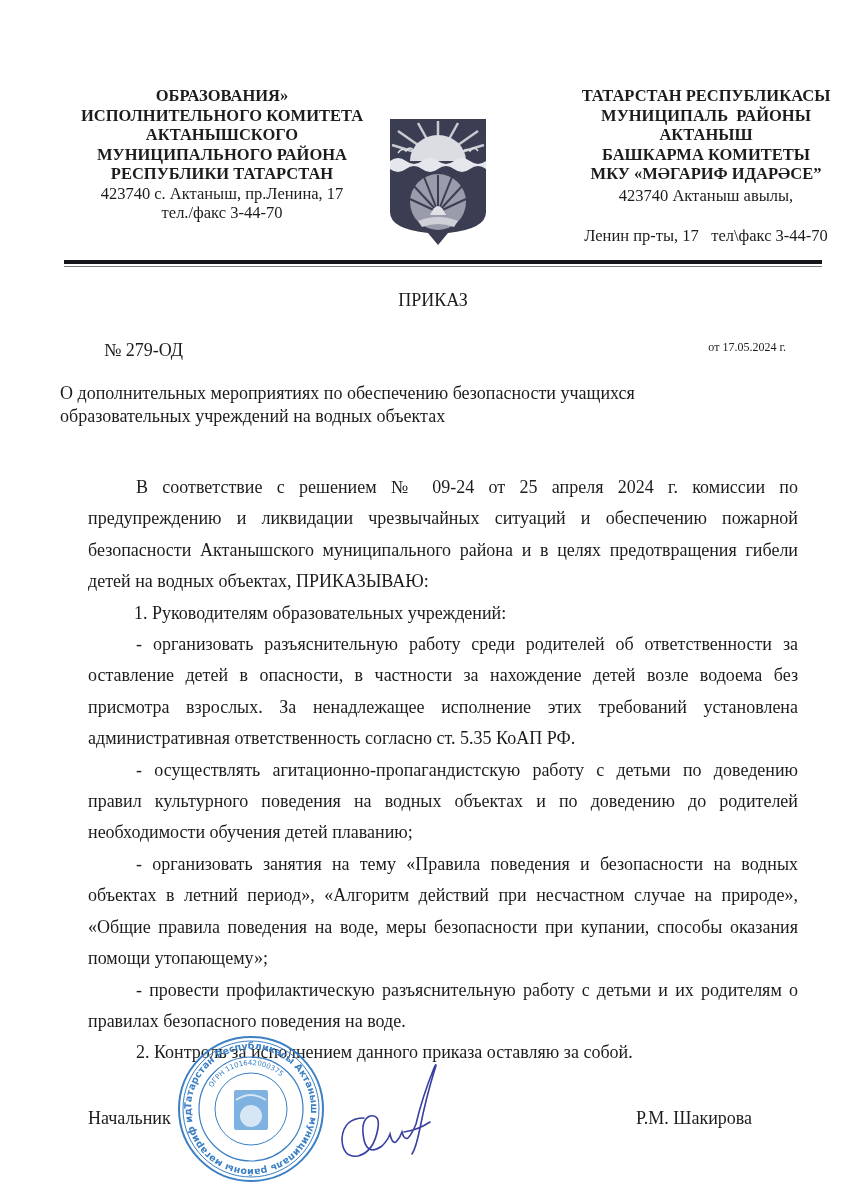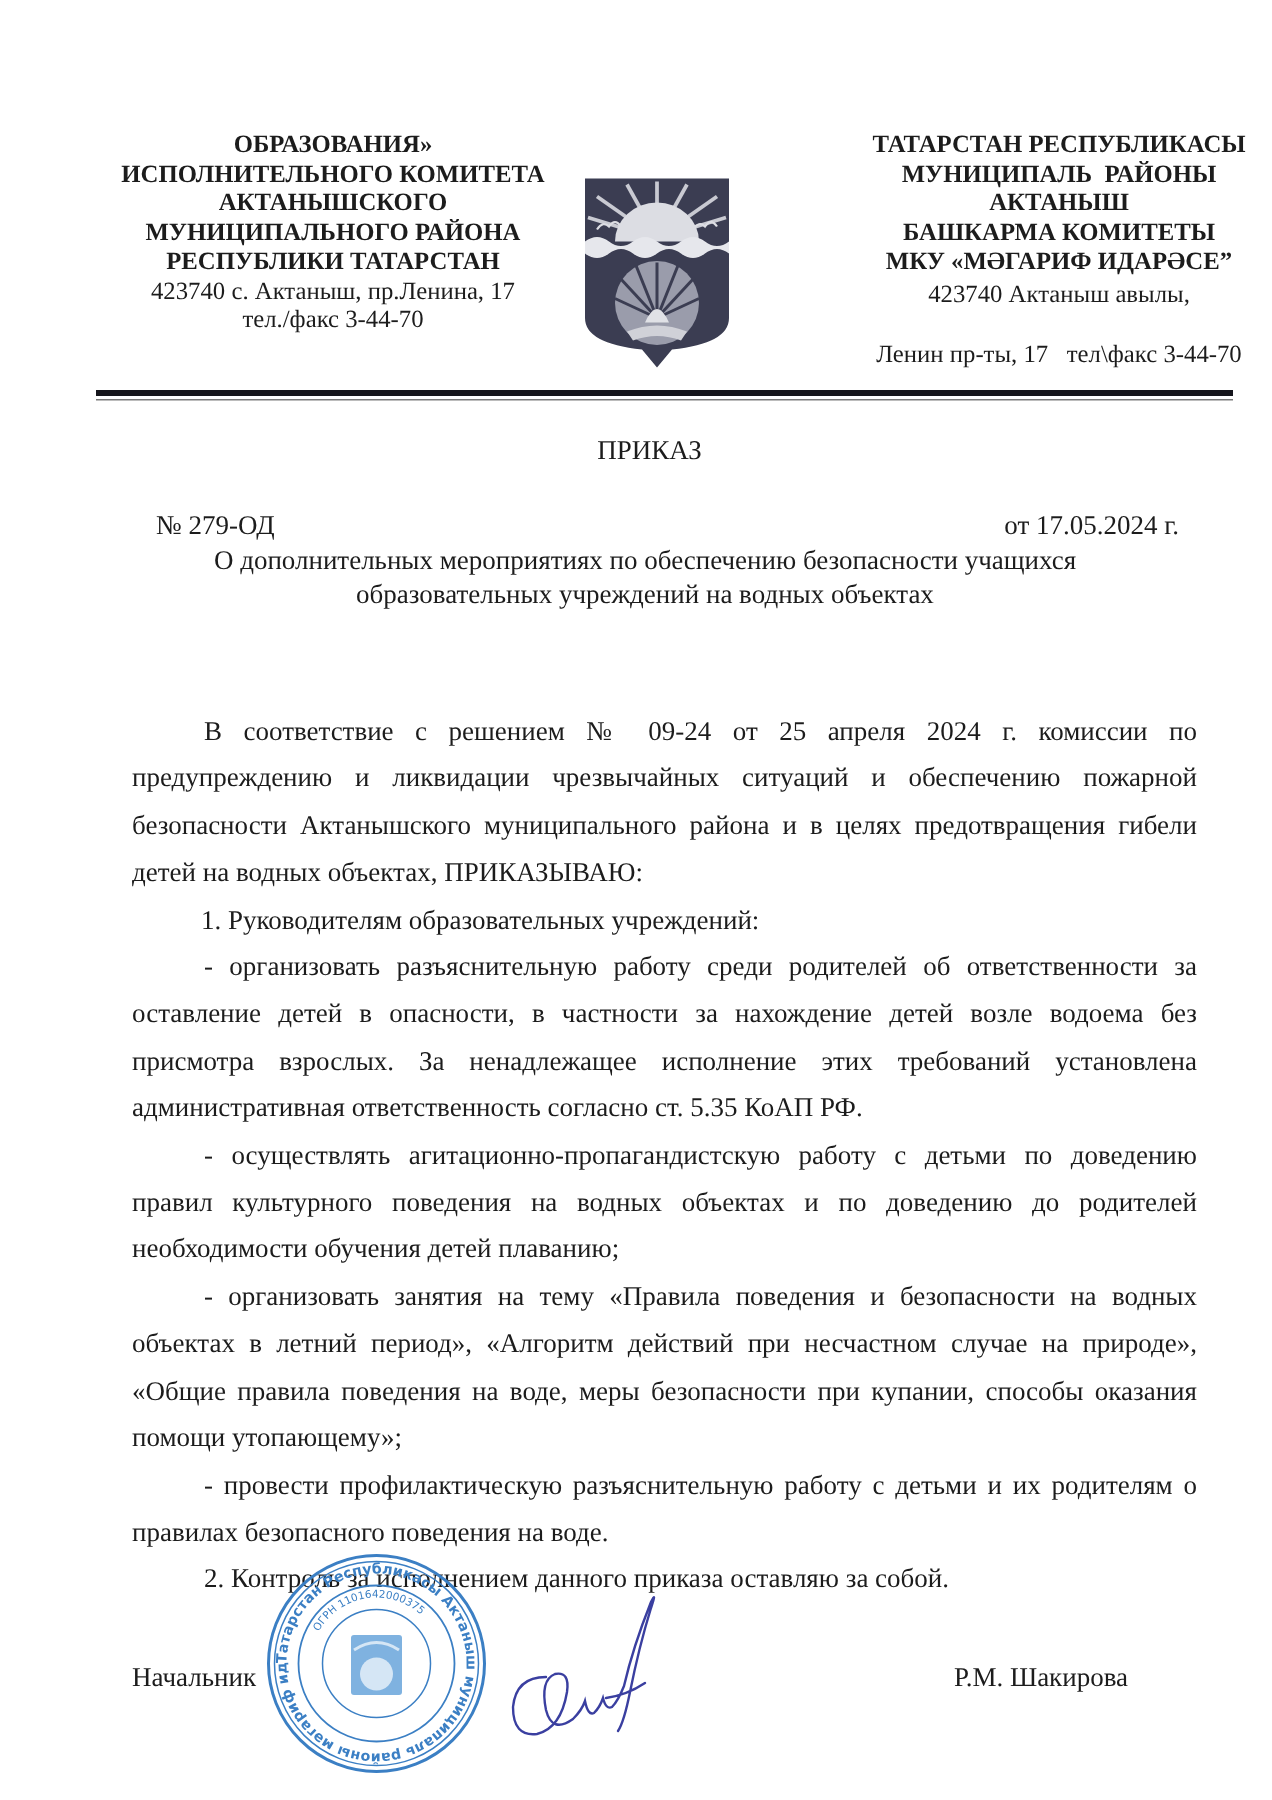--- a/index.html
+++ b/index.html
@@ -8,22 +8,22 @@
   .abs { position:absolute; }
   .hdr { text-align:center; font-size:16.5px; line-height:19.5px; }
   .hdr .b { font-weight:bold; }
   #hdr-left { left:62px; top:86px; width:320px; }
   #hdr-right { left:556px; top:86px; width:300px; }
   #emblem { left:388px; top:117px; width:100px; height:130px; }
   #rule-thick { left:64px; top:260px; width:758px; height:4px; background:#15151c; }
   #rule-thin { left:64px; top:266px; width:758px; height:1px; background:#7a7a7a; }
   #doc-title { left:0; width:780px; top:290px; text-align:center; font-size:18px;margin-left:43px; }
   #doc-number { left:104px; top:340px; font-size:18px; }
-  #doc-date { right:62px; top:340px; font-size:18px; }
-  #doc-subject { left:60px; width:740px; top:362px; text-align:center; font-size:18px; line-height:23px; }
+  #doc-date { right:62px; top:340px; font-size:12px; }
+  #doc-subject { left:60px; width:740px; top:382px; text-align:left; font-size:18px; line-height:23px; }
   #body { left:88px; width:710px; top:472px; font-size:18px; line-height:31.4px; text-align:justify; }
   .p { margin:0; }
   .ind { text-indent:48px; }
   .ind-num { text-indent:46px; }
   #sig-title { left:88px; top:1108px; font-size:18px; }
   #sig-name { left:636px; top:1108px; font-size:18px; }
   #stamp { left:176px; top:1034px; width:150px; height:150px; }
   #signature { left:334px; top:1058px; width:120px; height:120px; }
 </style>
 </head>

